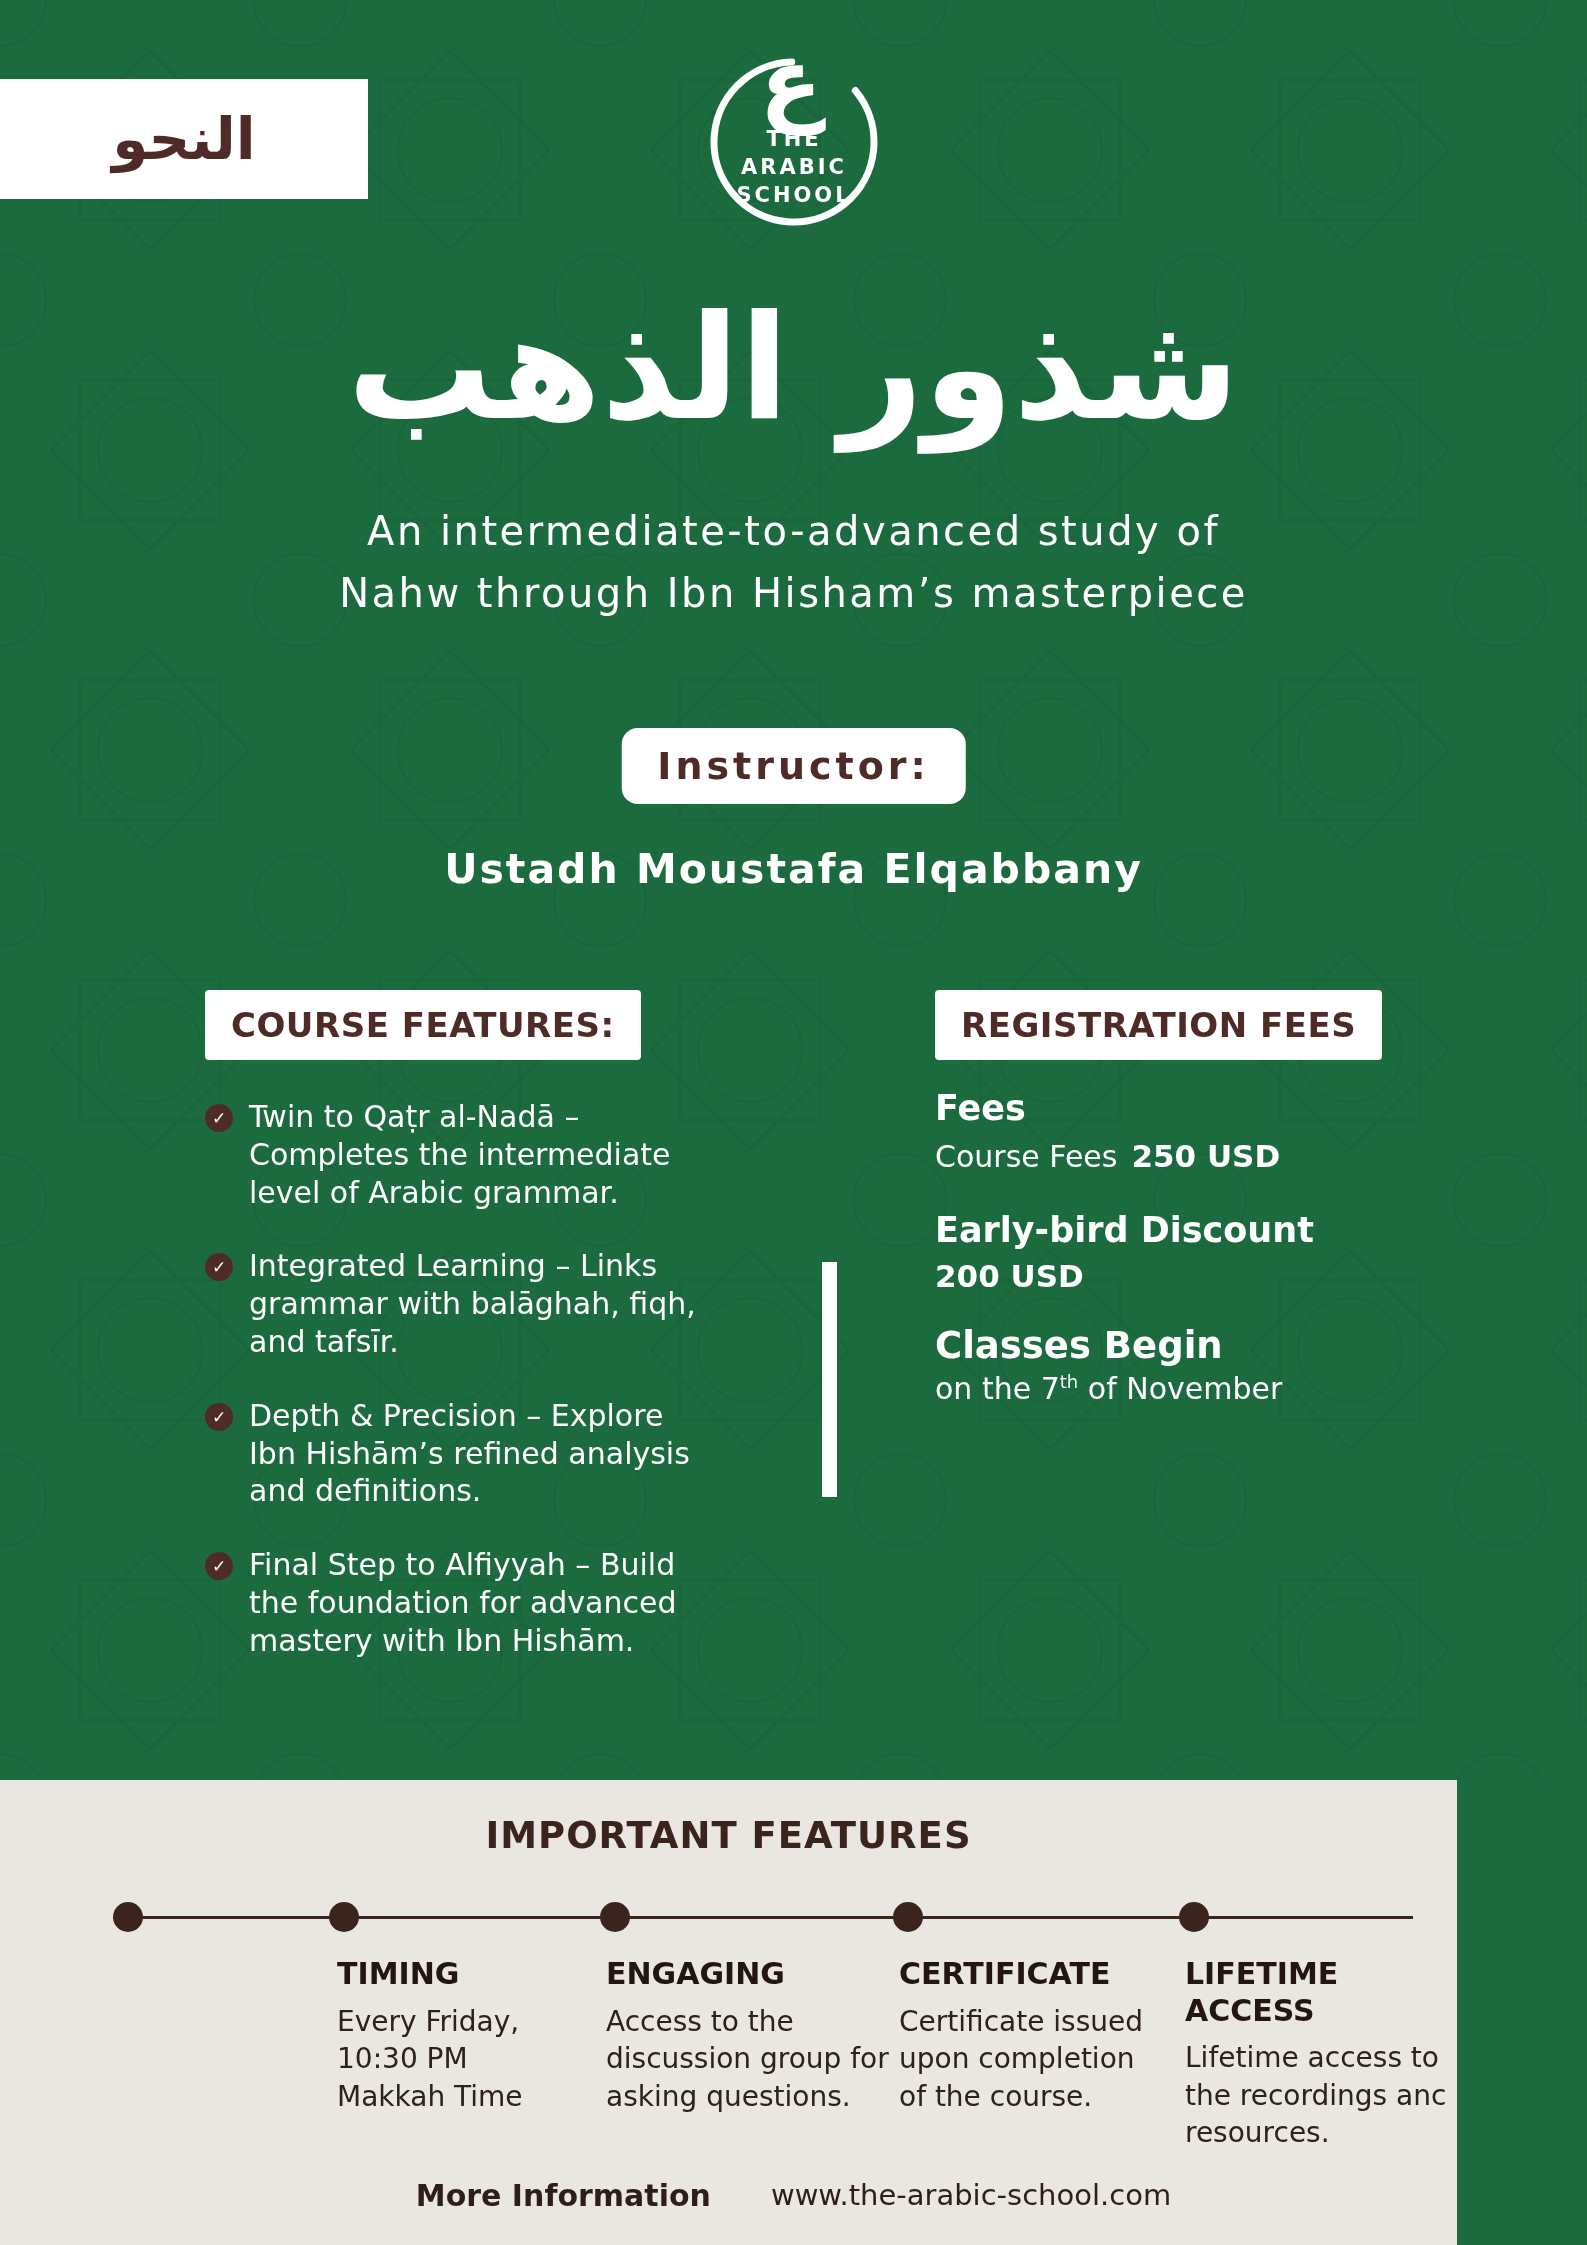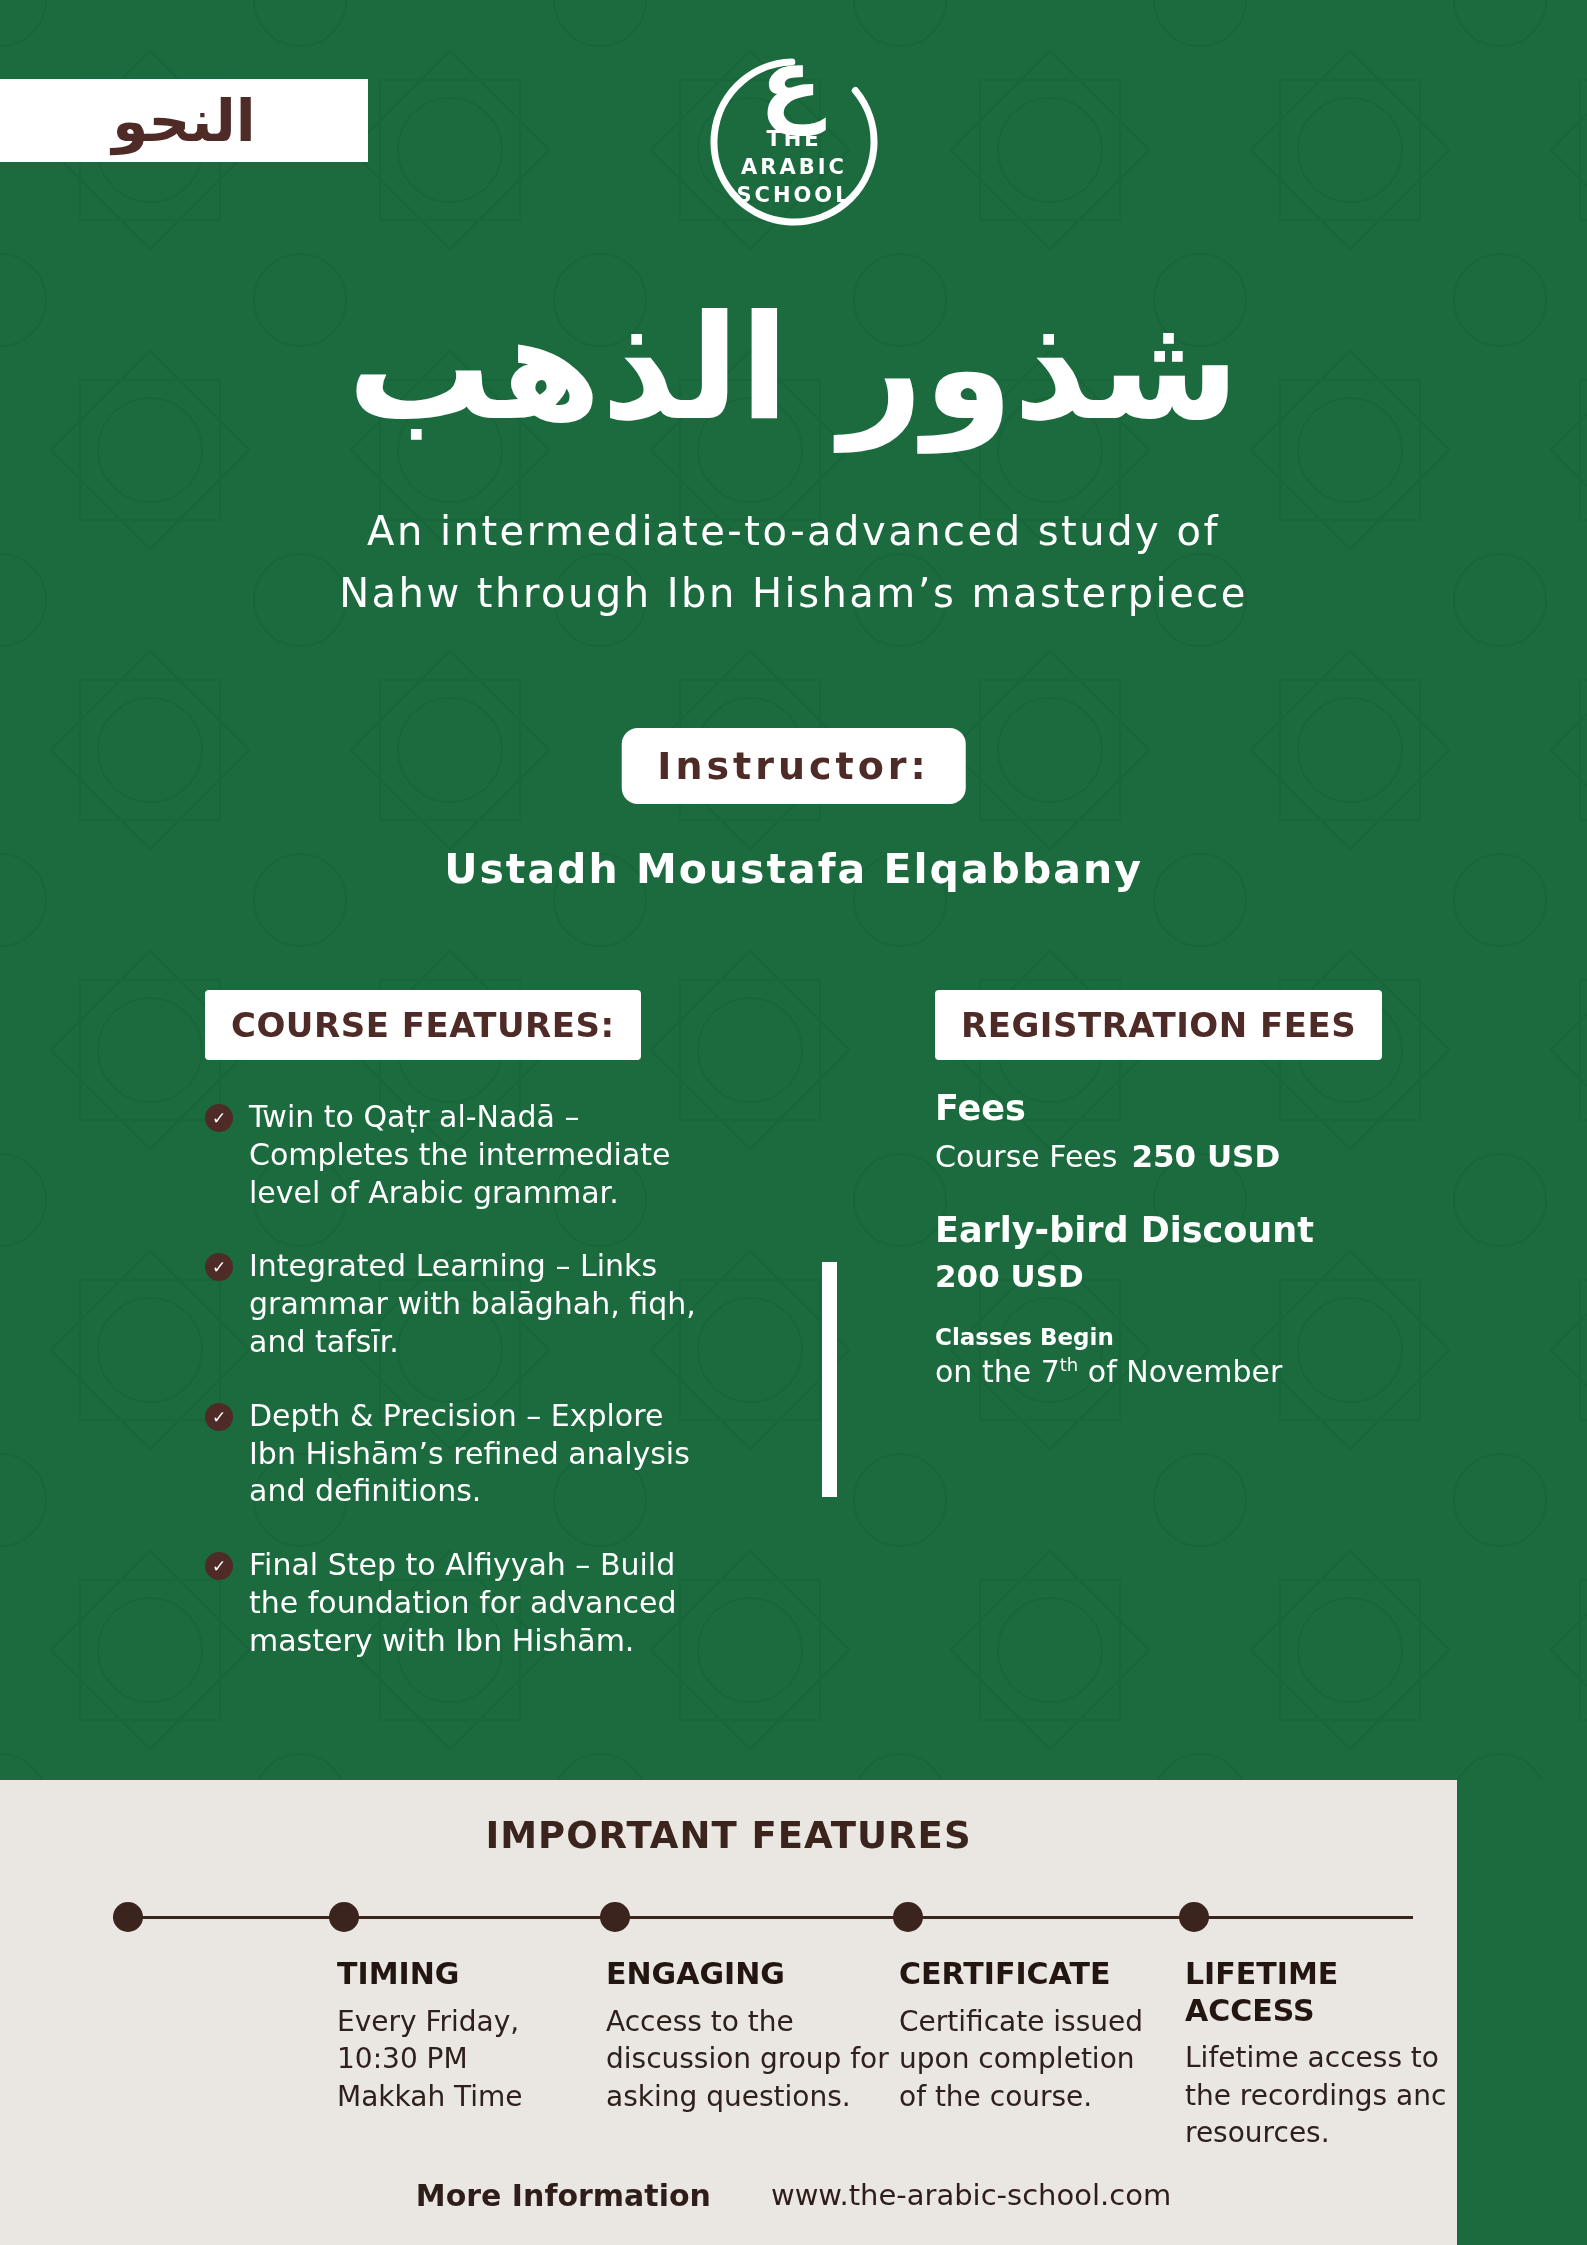--- a/index.html
+++ b/index.html
@@ -7,21 +7,21 @@
   body { font-family:"DejaVu Sans","Liberation Sans",sans-serif; }
 
   .poster{
     position:relative; width:1587px; height:2245px;
     background:#1c6b3f; overflow:hidden;
   }
   .bg-pattern{ position:absolute; left:0; top:0; pointer-events:none; }
 
   
   .badge{
-    position:absolute; left:0; top:79px; width:368px; height:83px;
+    position:absolute; left:0; top:79px; width:368px; height:120px;
     background:#ffffff; display:flex; align-items:center; justify-content:center;
   }
   .badge span{ color:#4f2b27; font-size:58px; font-weight:700; direction:rtl; }
 
   
   .logo{ position:absolute; top:14px; left:50%; transform:translateX(-50%); width:250px; height:225px; }
 
   
   .hero-title{
     position:absolute; top:288px; left:0; width:100%;
@@ -60,21 +60,21 @@
   .feature-text{ color:#ffffff; font-size:30px; line-height:1.26; width:455px; }
 
   
   .fees-col{ position:absolute; left:935px; top:990px; width:460px; color:#ffffff; }
   .fees-label{ margin-top:28px; font-weight:700; font-size:35px; }
   .fees-row{ margin-top:10px; font-size:30px; }
   .fees-row b{ margin-left:14px; font-size:31px; }
   .early-label{ margin-top:36px; font-weight:700; font-size:35px; }
   .early-value{ margin-top:8px; font-weight:700; font-size:31px; }
   .commencement-heading{ margin-top:58px; }
-  .classes-begin{ margin-top:30px; font-weight:700; font-size:23px; }
+  .classes-begin{ margin-top:30px; font-weight:700; font-size:37px; }
   .date-line{ margin-top:4px; font-size:30px; }
   .date-line sup{ font-size:18px; }
 
   .divider{
     position:absolute; left:822px; top:1262px; width:15px; height:235px;
     background:#ffffff;
   }
 
   
   .bottom{

